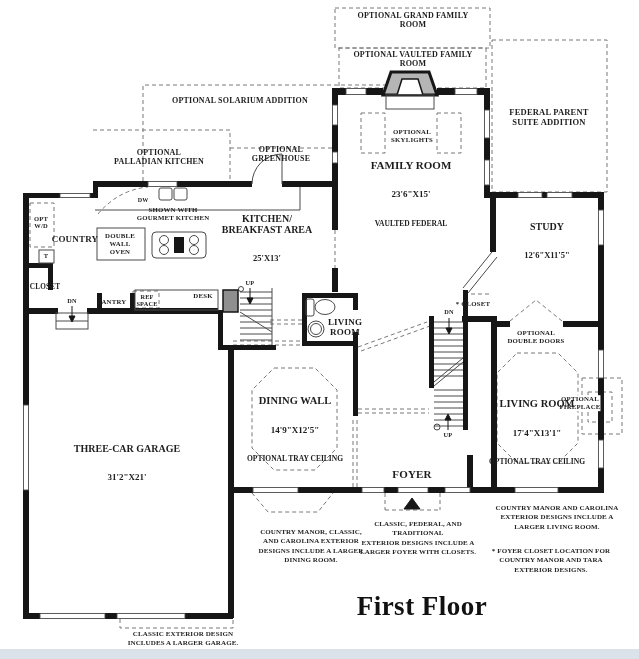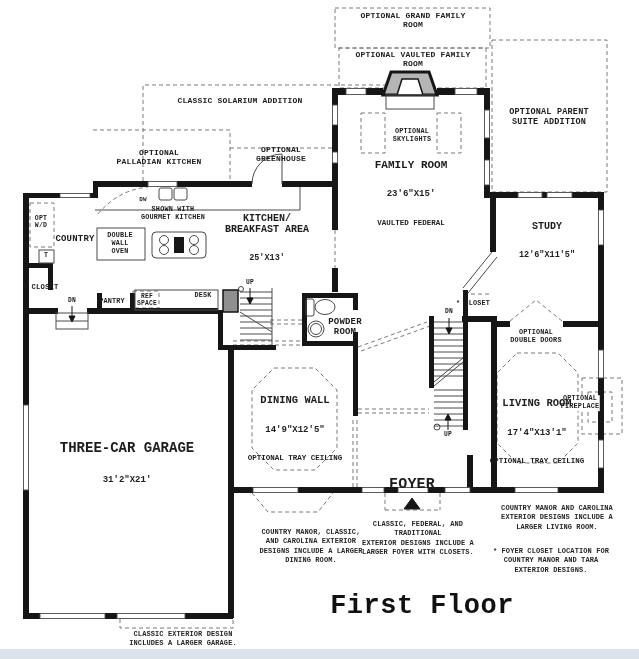--- a/index.html
+++ b/index.html
@@ -1,17 +1,17 @@
 <!DOCTYPE html>
 <html style="--wall: #161616; --dashed: #787878; --thin: #4a4a4a; --paper: #ffffff; --footer: #dbe2ea; --fireplace_fill: #b5b5b5; --column_fill: #8f8f8f;"><head>
 <meta charset="utf-8">
 <style>
   html,body{margin:0;padding:0;background:#ffffff;}
   .plan{position:relative;width:639px;height:659px;background:var(--paper,#fff);overflow:hidden;
-        font-family:Liberation Mono, monospace;}
+        font-family:Liberation Serif, serif;}
   .linework{position:absolute;left:0;top:0;}
   .lbl{position:absolute;font-weight:700;color:#1d1d1d;white-space:pre-line;text-align:center;
        transform:translate(-50%,-50%);line-height:1.15;letter-spacing:.2px;}
   .room{position:absolute;transform:translate(-50%,-50%);text-align:center;color:#1d1d1d;
         font-weight:700;white-space:pre-line;}
   .room .rn{line-height:1.12;}
   .room .rd{line-height:1.25;}
   .room .rs{line-height:1.25;}
   .note{position:absolute;font-weight:700;color:#262626;white-space:pre-line;text-align:center;
         font-size:7px;line-height:1.34;letter-spacing:.1px;}
@@ -226,26 +226,26 @@
           <polygon points="445,420 451,420 448,414"></polygon>
         </g>
     <polygon points="404,509 420,509 412,498"></polygon>
   </g>
 </svg>
 
   <div class="lbl" style="left:413px;top:20px;font-size:8px">OPTIONAL GRAND FAMILY
 ROOM</div>
   <div class="lbl" style="left:413px;top:59px;font-size:8px">OPTIONAL VAULTED FAMILY
 ROOM</div>
-  <div class="lbl" style="left:240px;top:101px;font-size:8px">CLASSIC SOLARIUM ADDITION</div>
+  <div class="lbl" style="left:240px;top:101px;font-size:8px">OPTIONAL SOLARIUM ADDITION</div>
   <div class="lbl" style="left:159px;top:157px;font-size:8px">OPTIONAL
 PALLADIAN KITCHEN</div>
   <div class="lbl" style="left:281px;top:154px;font-size:8px">OPTIONAL
 GREENHOUSE</div>
-  <div class="lbl" style="left:549px;top:118px;font-size:8.5px">OPTIONAL PARENT
+  <div class="lbl" style="left:549px;top:118px;font-size:8.5px">FEDERAL PARENT
 SUITE ADDITION</div>
   <div class="lbl" style="left:412px;top:136px;font-size:6.8px">OPTIONAL
 SKYLIGHTS</div>
   <div class="lbl" style="left:536px;top:337px;font-size:6.8px">OPTIONAL
 DOUBLE DOORS</div>
   <div class="lbl" style="left:580px;top:403px;font-size:6.8px;background:var(--paper)">OPTIONAL
 FIREPLACE</div>
 
   <div class="room" style="left:411px;top:193px">
     <div class="rn" style="font-size:11px">FAMILY ROOM</div>
@@ -255,35 +255,35 @@
   <div class="room" style="left:547px;top:241px">
     <div class="rn" style="font-size:10px">STUDY</div>
     <div class="rd" style="font-size:8.5px">12'6"X11'5"</div>
   </div>
   <div class="room" style="left:267px;top:238px">
     <div class="rn" style="font-size:10px">KITCHEN/
 BREAKFAST AREA</div>
     <div class="rd" style="font-size:8.5px">25'X13'</div>
   </div>
   <div class="lbl" style="left:75px;top:239px;font-size:9px">COUNTRY</div>
-  <div class="lbl" style="left:345px;top:327px;font-size:9px">POWDER
+  <div class="lbl" style="left:345px;top:327px;font-size:9px">LIVING
 ROOM</div>
   <div class="room" style="left:295px;top:429px">
     <div class="rn" style="font-size:10.5px">DINING WALL</div>
     <div class="rd" style="font-size:9px">14'9"X12'5"</div>
     <div class="rs" style="font-size:7.5px">OPTIONAL TRAY CEILING</div>
   </div>
   <div class="room" style="left:537px;top:432px">
     <div class="rn" style="font-size:10.5px">LIVING ROOM</div>
     <div class="rd" style="font-size:9px">17'4"X13'1"</div>
     <div class="rs" style="font-size:7.5px">OPTIONAL TRAY CEILING</div>
   </div>
-  <div class="lbl" style="left:412px;top:485px;font-size:15px">FOYER</div>
+  <div class="lbl" style="left:412px;top:474px;font-size:11px">FOYER</div>
   <div class="room" style="left:127px;top:463px">
-    <div class="rn" style="font-size:14px">THREE-CAR GARAGE</div>
+    <div class="rn" style="font-size:10px">THREE-CAR GARAGE</div>
     <div class="rd" style="font-size:9px">31'2"X21'</div>
   </div>
 
   <div class="lbl" style="left:143px;top:200px;font-size:6px">DW</div>
   <div class="lbl" style="left:173px;top:214px;font-size:6.8px">SHOWN WITH
 GOURMET KITCHEN</div>
   <div class="lbl" style="left:120px;top:244px;font-size:6.8px;background:var(--paper)">DOUBLE
 WALL
 OVEN</div>
   <div class="lbl" style="left:41px;top:222px;font-size:6.5px">OPT

